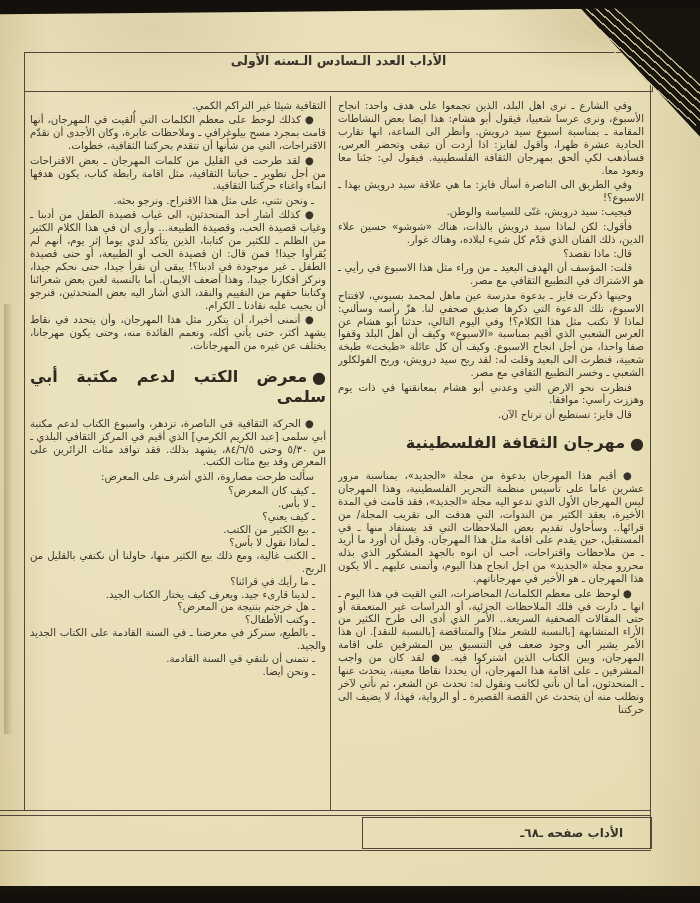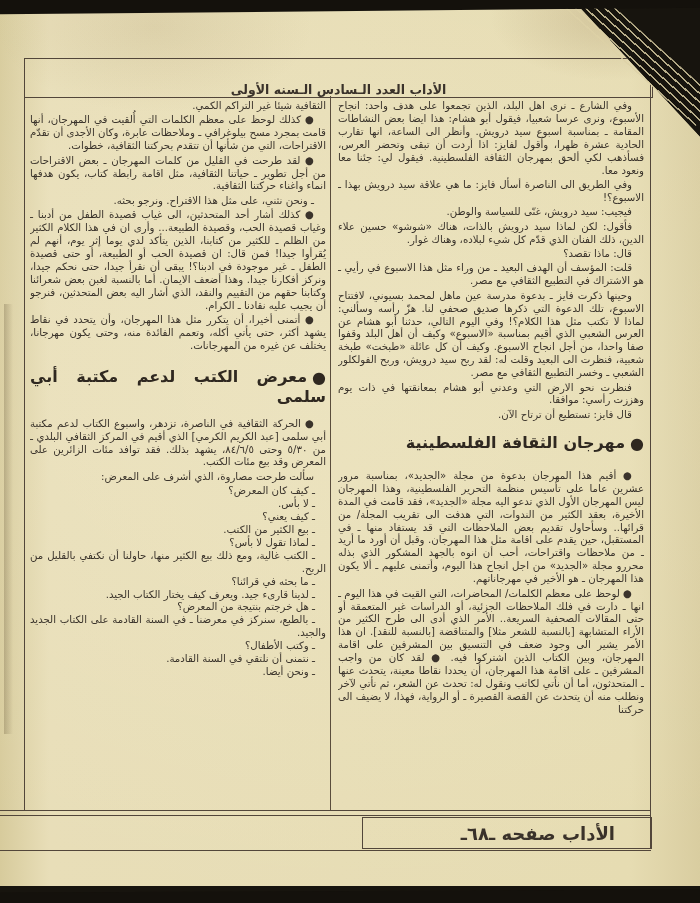--- a/index.html
+++ b/index.html
@@ -14,31 +14,31 @@
           linear-gradient(90deg,#d7cb9c 0%,#e8deb8 7%,#e6dcb2 90%,#d9cda0 100%);
         background-color:#e4dab0;
         clip-path:polygon(0 0,83% 0,100% 14.6%,100% 100%,0 100%);
         box-shadow:0 4px 0 -1px rgba(214,203,160,.9),0 8px 0 -3px rgba(154,142,104,.55);}
   .corner-sheets{position:absolute;top:26px;right:-34px;width:210px;height:34px;
         transform:rotate(42deg);opacity:.85;pointer-events:none;
         background:repeating-linear-gradient(0deg,rgba(221,209,166,.95) 0 1.5px,rgba(28,24,16,0) 1.5px 6.5px);}
   .crease{position:absolute;left:4px;top:295px;width:12px;height:430px;
         background:linear-gradient(90deg,rgba(92,76,48,.28),rgba(92,76,48,0) 75%);}
   
-  .masthead-box{position:absolute;left:24px;top:49px;width:627px;height:38px;
-        border:1.4px solid #52463a;display:flex;align-items:flex-end;justify-content:center;}
+  .masthead-box{position:absolute;left:24px;top:43px;width:627px;height:38px;
+        border:1.4px solid #52463a;display:flex;align-items:flex-start;justify-content:center;}
   .masthead-title{font-size:12.5px;font-weight:bold;color:#3a322a;}
   .frame-left{position:absolute;left:24px;top:49px;width:0;height:752px;border-left:1.4px solid #52463a;}
   .frame-right{position:absolute;left:649.6px;top:49px;width:0;height:791px;border-left:1.4px solid #52463a;}
   .divider{position:absolute;left:330px;top:87px;width:0;height:714px;border-left:1.3px solid #5a4d3c;}
   .rule-double{position:absolute;left:0;top:801px;width:651px;height:3.5px;
         border-top:1.3px solid #52463a;border-bottom:1.3px solid #52463a;}
   .footer-box{position:absolute;left:362px;top:808px;width:288px;height:30px;
         border:1.4px solid #52463a;display:flex;align-items:center;}
-  .footer-box span{margin-right:36px;font-size:18px;font-weight:bold;color:#3a322a;text-align:right;}
+  .footer-box span{margin-right:28px;font-size:12px;font-weight:bold;color:#3a322a;text-align:right;}
   .rule-bottom{position:absolute;left:0;top:841px;width:651px;height:0;border-top:1.4px solid #52463a;}
   
   .col{position:absolute;top:91px;height:707px;overflow:hidden;direction:rtl;
        color:#3a332b;font-size:10.2px;line-height:12.9px;text-align:justify;}
   .col-right{left:338px;width:306px;}
   .col-left{left:30px;width:296px;}
   .col p{margin:0 0 1.5px 0;text-indent:12px;}
   .col .qa{margin:0;text-indent:11px;}
   h2{color:#2f2820;margin:0;}
   .h-festival{font-size:16px;line-height:1.2;margin:11px 0 18px;font-weight:bold;}
@@ -95,25 +95,25 @@
         <span class="bullet">●</span><span>معرض الكتب لدعم مكتبة أبي سلمى</span>
       </h2>
       <p>● الحركة الثقافية في الناصرة، تزدهر، واسبوع الكتاب لدعم مكتبة أبي سلمى [عبد الكريم الكرمي] الذي أقيم في المركز الثقافي البلدي ـ من ٥/٣٠ وحتى ٨٤/٦/٥، يشهد بذلك. فقد توافد مئات الزائرين على المعرض وقد بيع مئات الكتب.</p>
       <p>سألت طرحت مصاروة، الذي أشرف على المعرض:</p>
       <p class="qa">ـ كيف كان المعرض؟</p>
       <p class="qa">ـ لا بأس.</p>
       <p class="qa">ـ كيف يعني؟</p>
       <p class="qa">ـ بيع الكثير من الكتب.</p>
       <p class="qa">ـ لماذا تقول لا بأس؟</p>
       <p class="qa">ـ الكتب غالية، ومع ذلك بيع الكثير منها، حاولنا أن نكتفي بالقليل من الربح.</p>
-      <p class="qa">ـ ما بحثه في قرائنا؟</p>
+      <p class="qa">ـ ما رأيك في قرائنا؟</p>
       <p class="qa">ـ لدينا قارىء جيد. ويعرف كيف يختار الكتاب الجيد.</p>
       <p class="qa">ـ هل خرجتم بنتيجة من المعرض؟</p>
+      <p class="qa">ـ وكتب الأطفال؟</p>
       <p class="qa">ـ بالطبع، سنركز في معرضنا ـ في السنة القادمة على الكتاب الجديد والجيد.</p>
-      <p class="qa">ـ وكتب الأطفال؟</p>
       <p class="qa">ـ نتمنى أن نلتقي في السنة القادمة.</p>
       <p class="qa">ـ ونحن أيضا.</p>
     </div>
 
     <div class="rule-double"></div>
 
     <div class="footer-box">
       <span>الأداب صفحه ـ٦٨ـ</span>
     </div>
 

